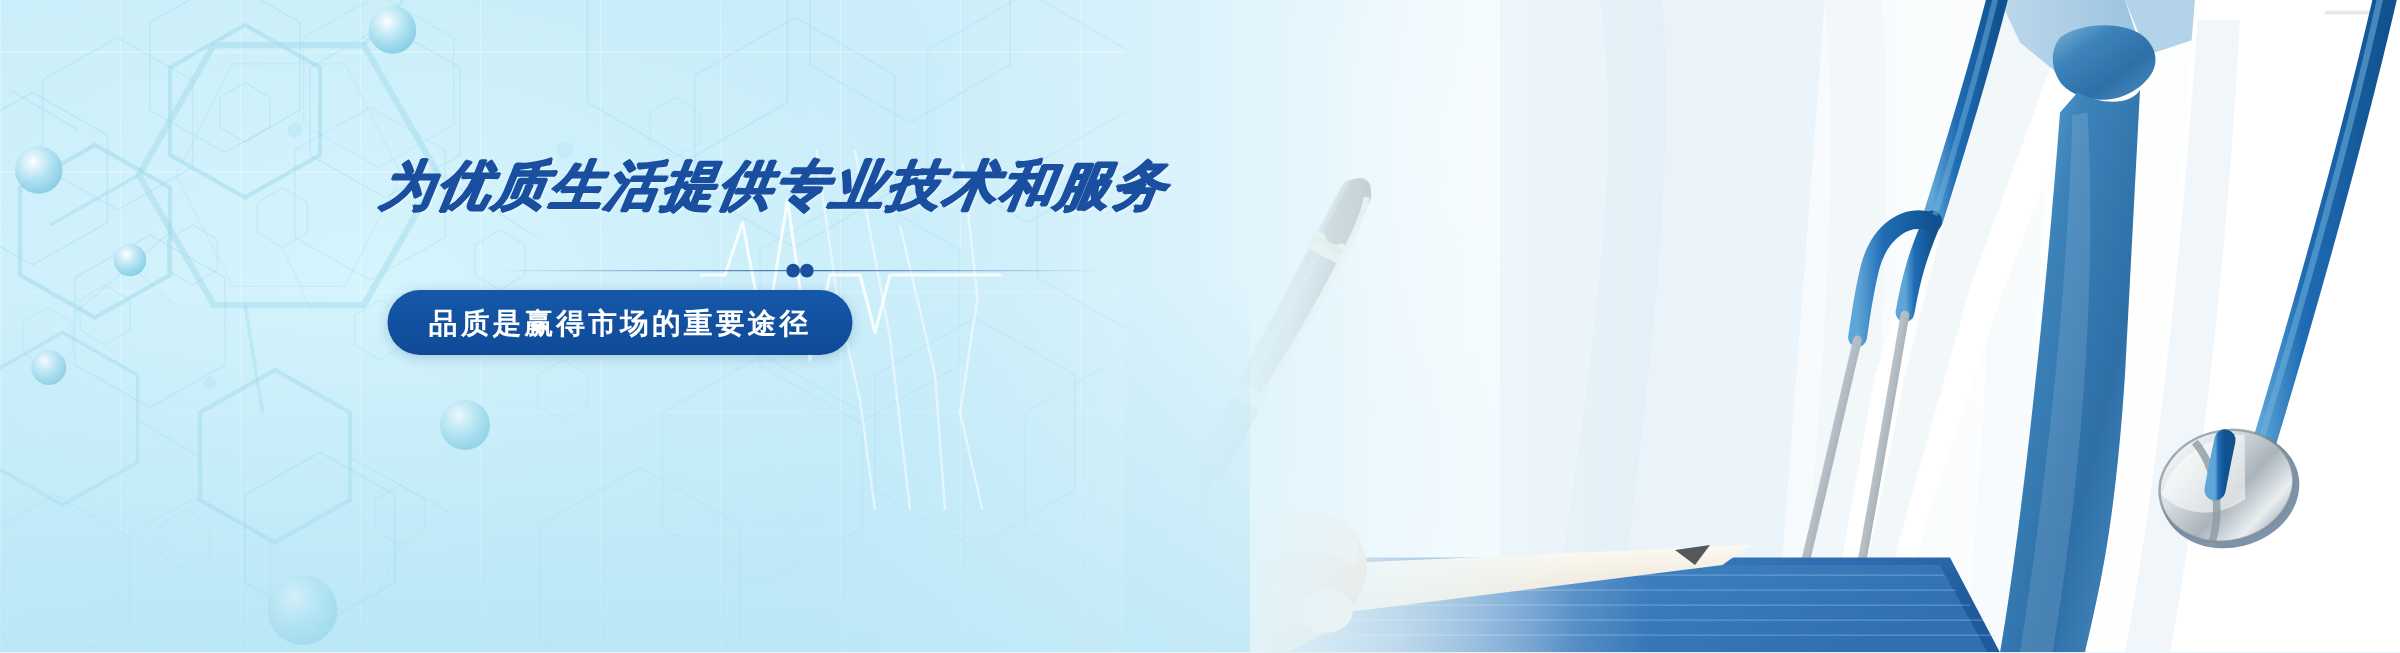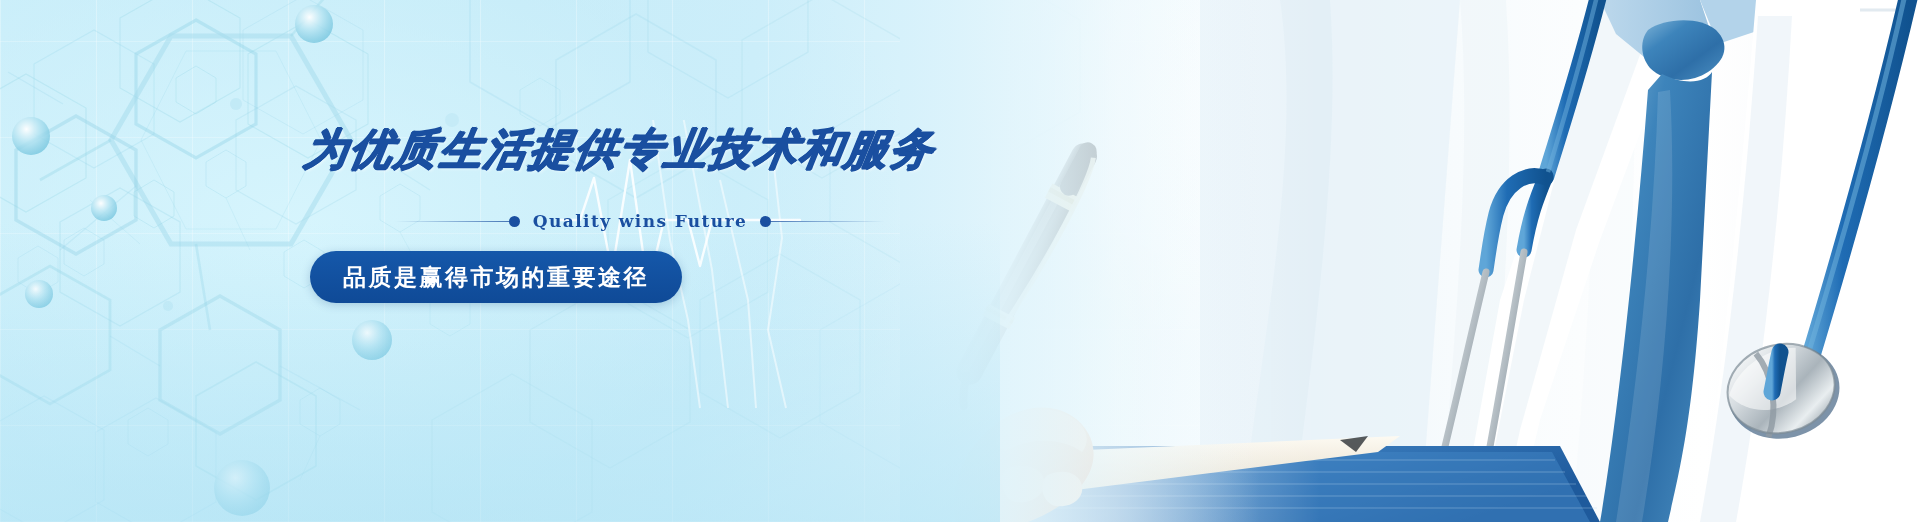--- a/index.html
+++ b/index.html
@@ -124,21 +124,21 @@
     font-family:"DejaVu Serif", serif;
     font-size:17px;
     font-weight:bold;
     letter-spacing:1.4px;
     color:#1a4fa0;
     padding:0 13px;
     white-space:nowrap;
   }
 
   .cta {
-    margin-top:20px;
+    margin-top:10px;
     margin-left:5px;
     width:372px; height:52px;
     border-radius:26px;
     background:linear-gradient(180deg, #1558aa 0%, #12509f 55%, #0f4a97 100%);
     display:flex; align-items:center; justify-content:center;
     box-shadow:0 2px 10px rgba(14,63,125,.22);
   }
   .cta-text {
     font-family:"DejaVu Sans", sans-serif;
     font-size:23px;
@@ -416,21 +416,20 @@
     </svg>
   </div>
 
   <div class="copy">
 
     <div class="headline">为优质生活提供专业技术和服务</div>
 
     <div class="sub-row">
       <div class="sub-line"></div>
       <div class="sub-dot"></div>
-      <div class="sub-text">Quality wins Future</div>
       <div class="sub-dot"></div>
       <div class="sub-line right"></div>
     </div>
 
     <div class="cta">
       <span class="cta-text">品质是赢得市场的重要途径</span>
     </div>
 
   </div>
 </div>

